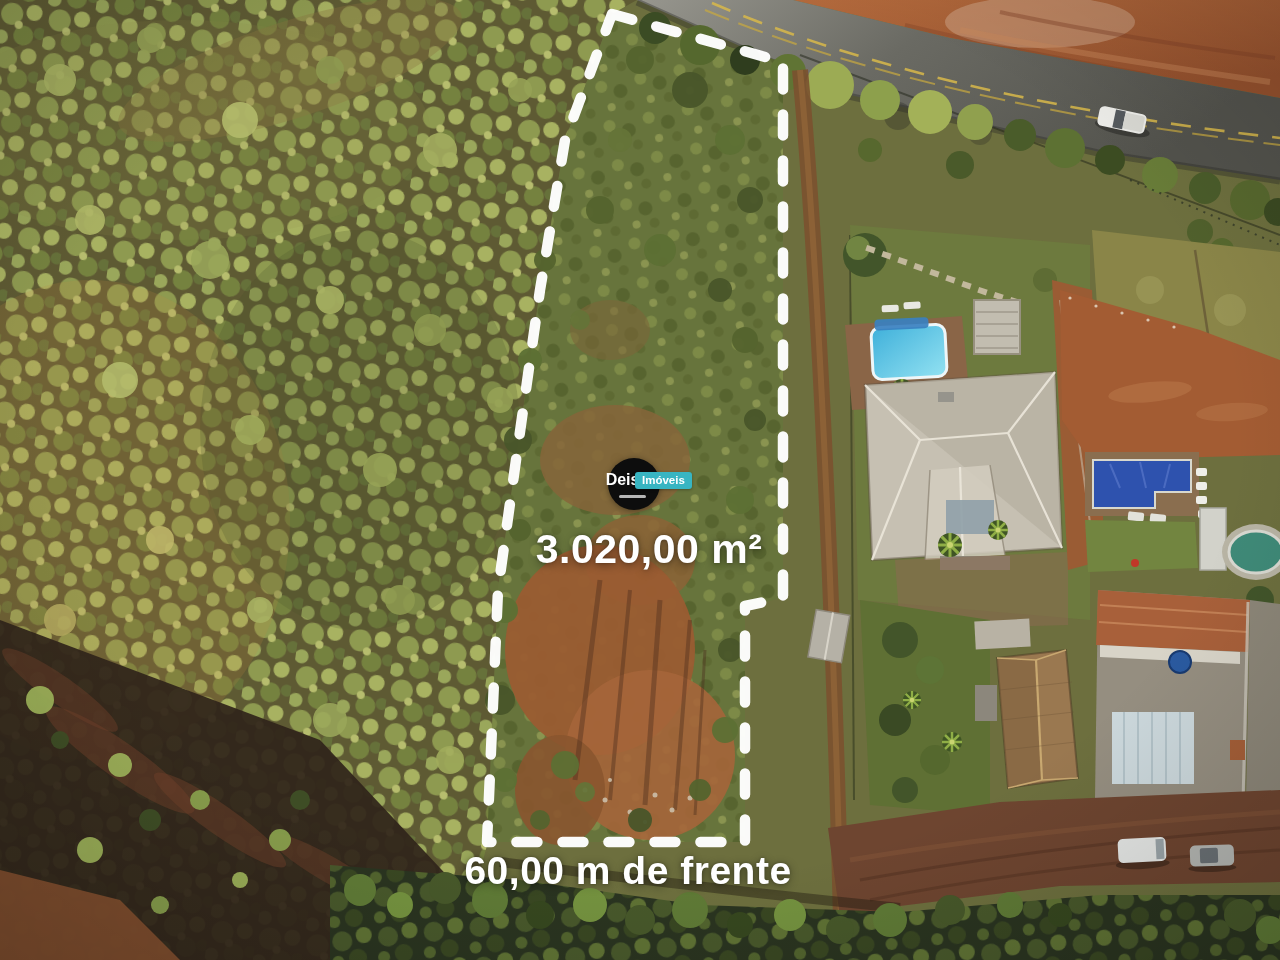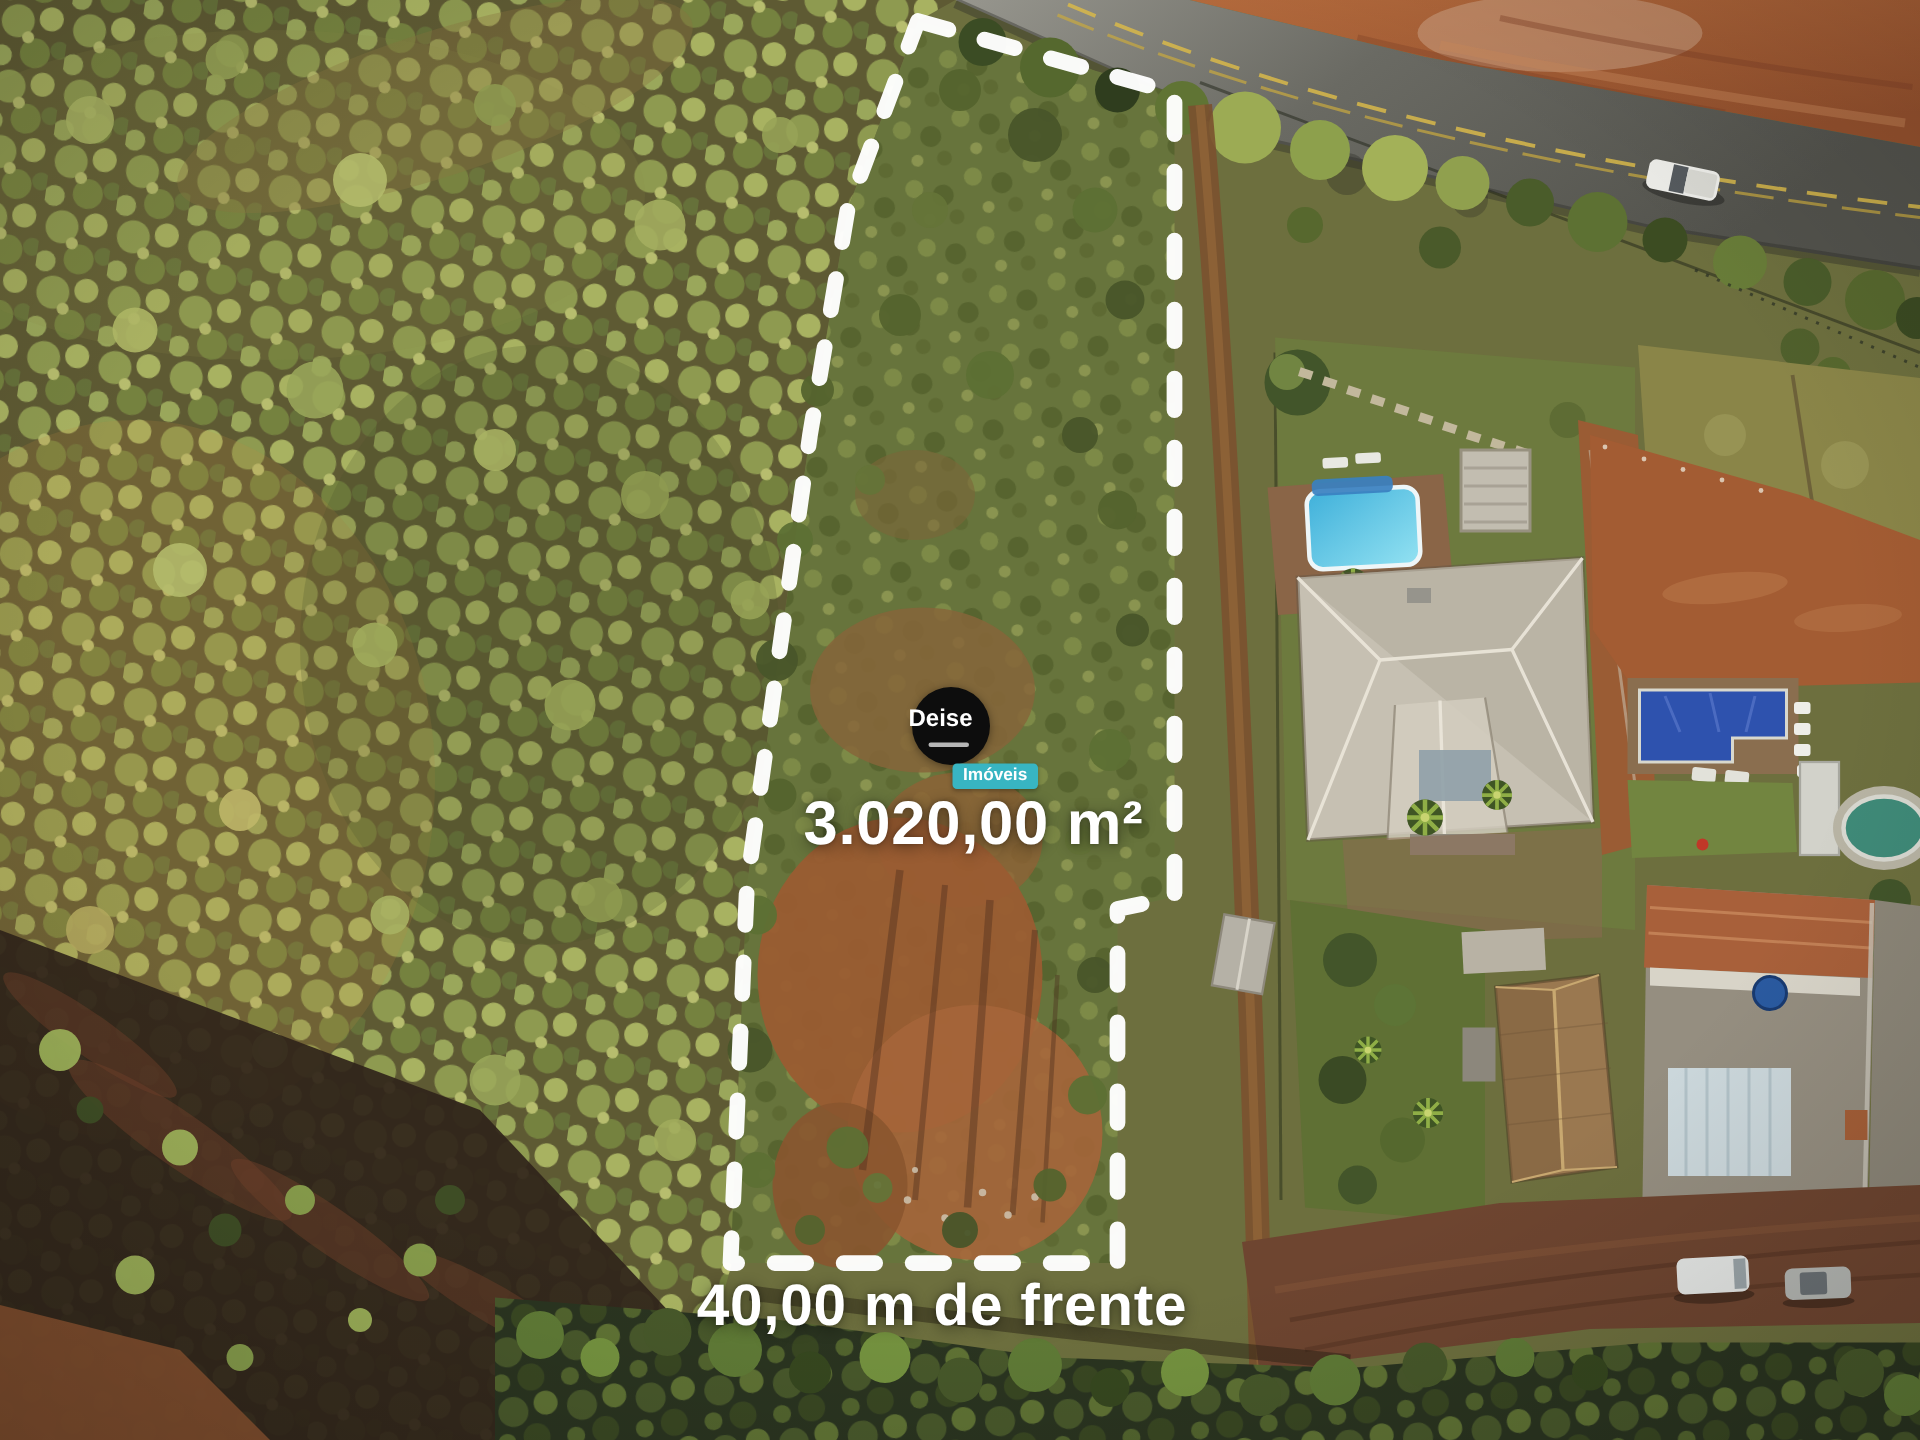--- a/index.html
+++ b/index.html
@@ -12,21 +12,21 @@
   .frontage-label{left:628px;top:871px;font-size:39px;}
   .logo{position:absolute;left:604px;top:455px;width:90px;height:58px;}
   .logo-circle{position:absolute;left:4px;top:3px;width:52px;height:52px;border-radius:50%;
                background:#0d0d0d;box-shadow:0 1px 6px rgba(0,0,0,.4);}
   .logo-name{position:absolute;left:0;top:16px;width:46px;text-align:center;color:#fff;
              font-weight:bold;font-size:16px;line-height:18px;}
   .logo-tagline{position:absolute;left:15px;top:40px;width:27px;height:3px;
                 background:rgba(255,255,255,.7);border-radius:2px;}
   .logo-chip{position:absolute;left:31px;top:17px;height:17px;line-height:17px;padding:0 7px;
              background:#38b5c2;color:#fff;font-weight:bold;font-size:11.5px;border-radius:3px;
-             box-shadow:0 1px 3px rgba(0,0,0,.3);margin-top:37px;}
+             box-shadow:0 1px 3px rgba(0,0,0,.3);}
 </style>
 </head>
 <body>
 
 <div class="stage">
 
 <svg width="1280" height="960" viewBox="0 0 1280 960">
   <defs>
     <pattern id="treeTex" width="48" height="44" patternUnits="userSpaceOnUse" patternTransform="rotate(8)">
       <rect width="48" height="44" fill="#5e5a33"></rect>
@@ -432,15 +432,15 @@
 </svg>
 
   <div class="logo">
     <div class="logo-circle"></div>
     <div class="logo-name">Deise</div>
     <div class="logo-tagline"></div>
     <div class="logo-chip">Imóveis</div>
   </div>
 
   <div class="label area-label">3.020,00 m²</div>
-  <div class="label frontage-label">40,00 m de frente</div>
+  <div class="label frontage-label">60,00 m de frente</div>
 
 </div>
 
 </body></html>

